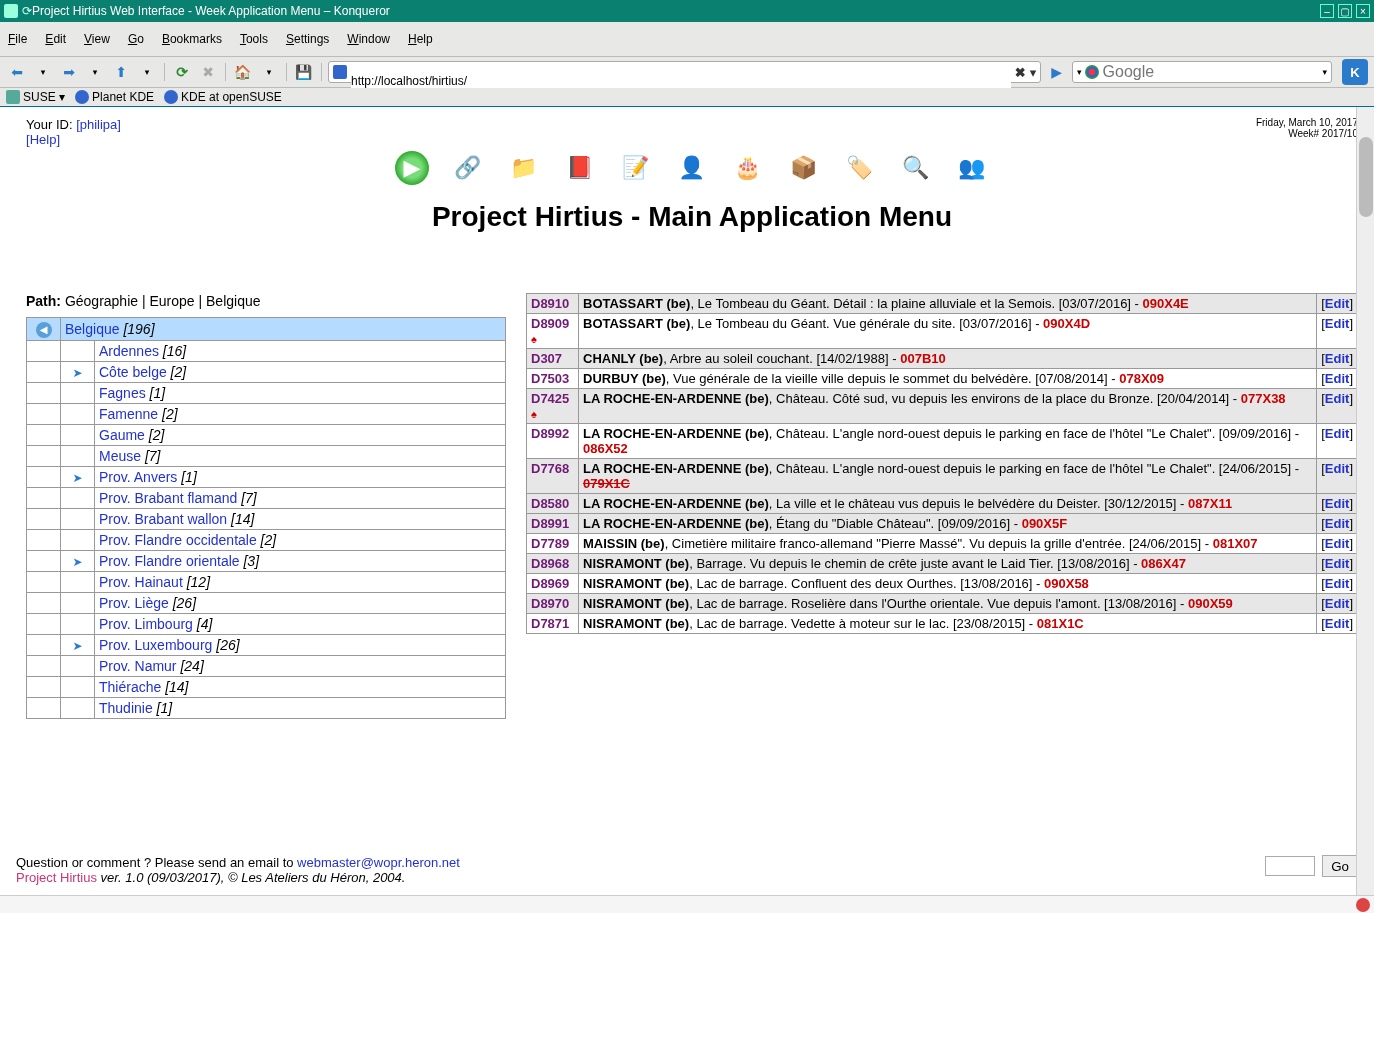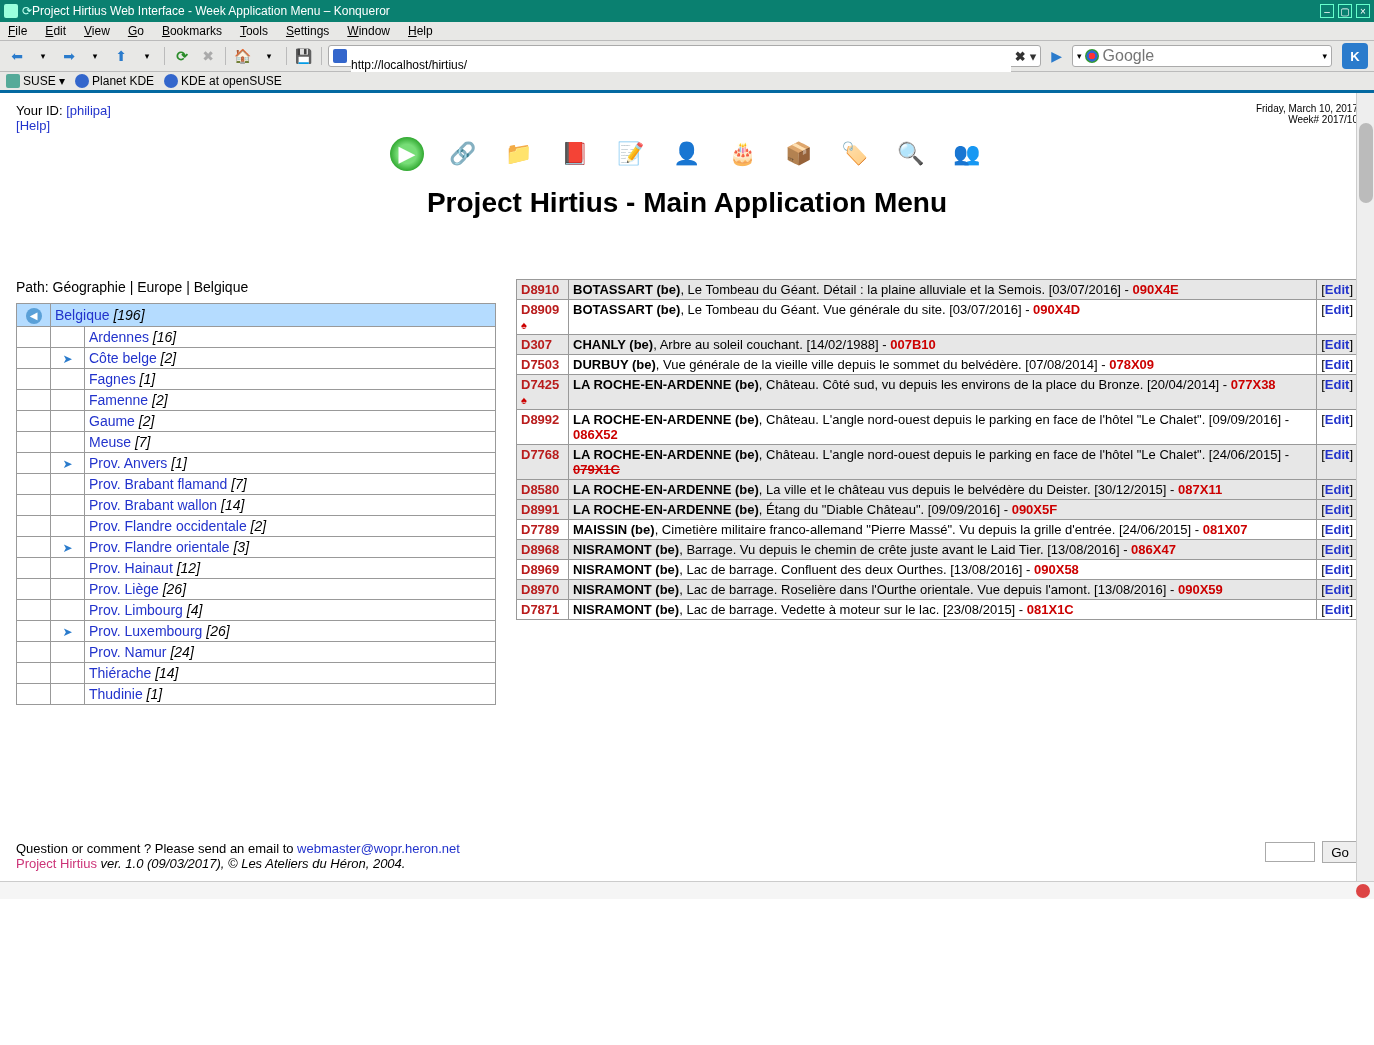--- a/index.html
+++ b/index.html
@@ -1,66 +1,66 @@
 <!DOCTYPE html>
 <html><head>
 <meta charset="utf-8">
 <style>
 * { box-sizing: border-box; margin: 0; padding: 0; }
 body { font-family: Arial, Helvetica, sans-serif; font-size: 13px; background: #fff; color: #000; }
 .titlebar { background: #0a8070; color: #fff; display: flex; align-items: center; height: 22px; padding: 0 4px; font-size: 12px; }
 .titlebar .ticon { width: 14px; height: 14px; background: #9fd; border-radius: 2px; margin-right: 4px; }
 .titlebar .title { flex: 1; }
 .titlebar .wbtn { width: 14px; height: 14px; margin-left: 4px; background: #0a8070; border: 1px solid #6fc; display:inline-flex;align-items:center;justify-content:center;font-size:10px;cursor:pointer;}
-.menubar { background: #e8e8e6; border-bottom: 1px solid #bbb; display: flex; padding: 2px 8px; font-size: 12px; }
+.menubar { background: #e8e8e6; border-bottom: 1px solid #bbb; display: flex; padding: 10px 8px; font-size: 12px; }
 .menubar span { margin-right: 18px; cursor: pointer; }
 .menubar u { text-decoration: underline; }
 .toolbar { background: #e8e8e6; border-bottom: 1px solid #bbb; display: flex; align-items: center; padding: 2px 6px; gap: 4px; }
 .toolbar .tbtn { width: 22px; height: 22px; display:inline-flex;align-items:center;justify-content:center;font-size:14px;cursor:pointer;border-radius:3px;}
 .toolbar .sep{width:1px;height:18px;background:#bbb;margin:0 2px;}
 .urlhost{flex:1;display:flex;align-items:center;border:1px solid #aaa;border-radius:3px;background:#fff;height:22px;padding:0 4px;}
 .urlhost .favicon{width:14px;height:14px;background:#36c;margin-right:4px;border-radius:2px;}
 .urlhost input{flex:1;border:none;outline:none;font-size:12px;margin-top:17px;}
 .urlhost .clear{color:#333;font-weight:bold;margin-left:4px;cursor:pointer;}
 .urlhost .dd{color:#333;margin-left:4px;cursor:pointer;}
 .go{color:#2a7bcc;font-size:14px;margin:0 6px;cursor:pointer;}
 .searchbox{width:260px;display:flex;align-items:center;border:1px solid #aaa;border-radius:3px;background:#fff;height:22px;padding:0 4px;}
 .searchbox .sicon{width:14px;height:14px;background:radial-gradient(circle,#f33 30%,#36c 32%,#36c 55%,#393 58%);border-radius:50%;margin-right:4px;}
 .searchbox input{flex:1;border:none;outline:none;font-size:16px;}
 .konqicon{width:26px;height:26px;background:#2a7bcc;border-radius:4px;margin-left:6px;display:flex;align-items:center;justify-content:center;color:#fff;font-weight:bold;}
-.bookmarks{background:#e8e8e6;border-bottom:3px solid #0369a1;display:flex;align-items:center;padding:2px 6px;gap:10px;font-size:12px;text-align:right;}
+.bookmarks{background:#e8e8e6;border-bottom:1px solid #0369a1;display:flex;align-items:center;padding:2px 6px;gap:10px;font-size:12px;text-align:right;}
 .bookmarks .bm{display:flex;align-items:center;cursor:pointer;}
 .bookmarks .bi{width:14px;height:14px;background:#5a9;border-radius:2px;margin-right:3px;}
-.content{padding:10px 16px 0 16px;position:relative;}
+.content{padding:10px 16px 0 16px;position:relative;margin-left:10px;}
 .topline{display:flex;justify-content:space-between;}
 .userinfo{font-size:13px;}
 .userinfo a{color:#2233cc;text-decoration:none;}
 .brk{color:#2233cc;}
 .dateinfo{text-align:right;font-size:10px;}
 .iconrow{display:flex;justify-content:center;gap:22px;margin:4px 0 16px 0;}
 .iconrow div{width:34px;height:34px;border-radius:4px;cursor:pointer;display:flex;align-items:center;justify-content:center;font-size:22px;}
 h1.maintitle{text-align:center;font-size:28px;font-weight:bold;margin:10px 0 60px 0;}
 .panes{display:flex;gap:20px;}
 .leftpane{width:480px;}
 .rightpane{flex:1;}
 .pheader{font-size:14px;margin-bottom:8px;}
-.pheader b{font-weight:normal;}
+.pheader b{font-weight:bold;}
 .cattbl{width:100%;border-collapse:collapse;border:1px solid #999;font-size:14px;}
 .cattbl td{border:1px solid #999;padding:2px 4px;height:20px;vertical-align:middle;}
 .cattbl .c0{width:34px;text-align:center;}
 .cattbl .c1{width:34px;text-align:center;}
 .cattbl .cn a{color:#2233cc;text-decoration:none;}
 .cattbl .cn i{font-style:italic;}
 .cattbl tr.sel td{background:#b5dcff;}
 .cattbl .arr{color:#2a7bcc;font-size:12px;}
 .cattbl .back{width:16px;height:16px;background:#5aa0d8;border-radius:50%;display:inline-flex;align-items:center;justify-content:center;color:#fff;font-size:10px;}
 .doctbl{width:100%;border-collapse:collapse;border:1px solid #999;font-size:13px;}
 .doctbl td{border:1px solid #999;padding:2px 4px;vertical-align:top;}
 .doctbl .idc{width:52px;color:#2233cc;font-weight:bold;}
-.doctbl .idc a{color:#b91c1c;text-decoration:none;}
+.doctbl .idc a{color:#701a75;text-decoration:none;}
 .doctbl .editc{width:40px;text-align:center;}
 .doctbl .editc a{color:#2233cc;font-weight:bold;text-decoration:none;}
 .doctbl tr.odd td{background:#e7e7e7;}
 .doctbl .loc{font-weight:bold;}
 .doctbl .ref{color:#cc0000;font-weight:bold;}
 .doctbl .strike{text-decoration:line-through;}
 .spade{color:#c00;font-size:11px;}
 .scrollwrap{height:552px;overflow:hidden;}
 .sbar{position:absolute;right:0;top:0;width:18px;height:100%;background:#eee;border-left:1px solid #ccc;}
 .sbar .thumb{width:14px;height:80px;background:#bbb;border-radius:7px;margin:30px auto 0 auto;}

